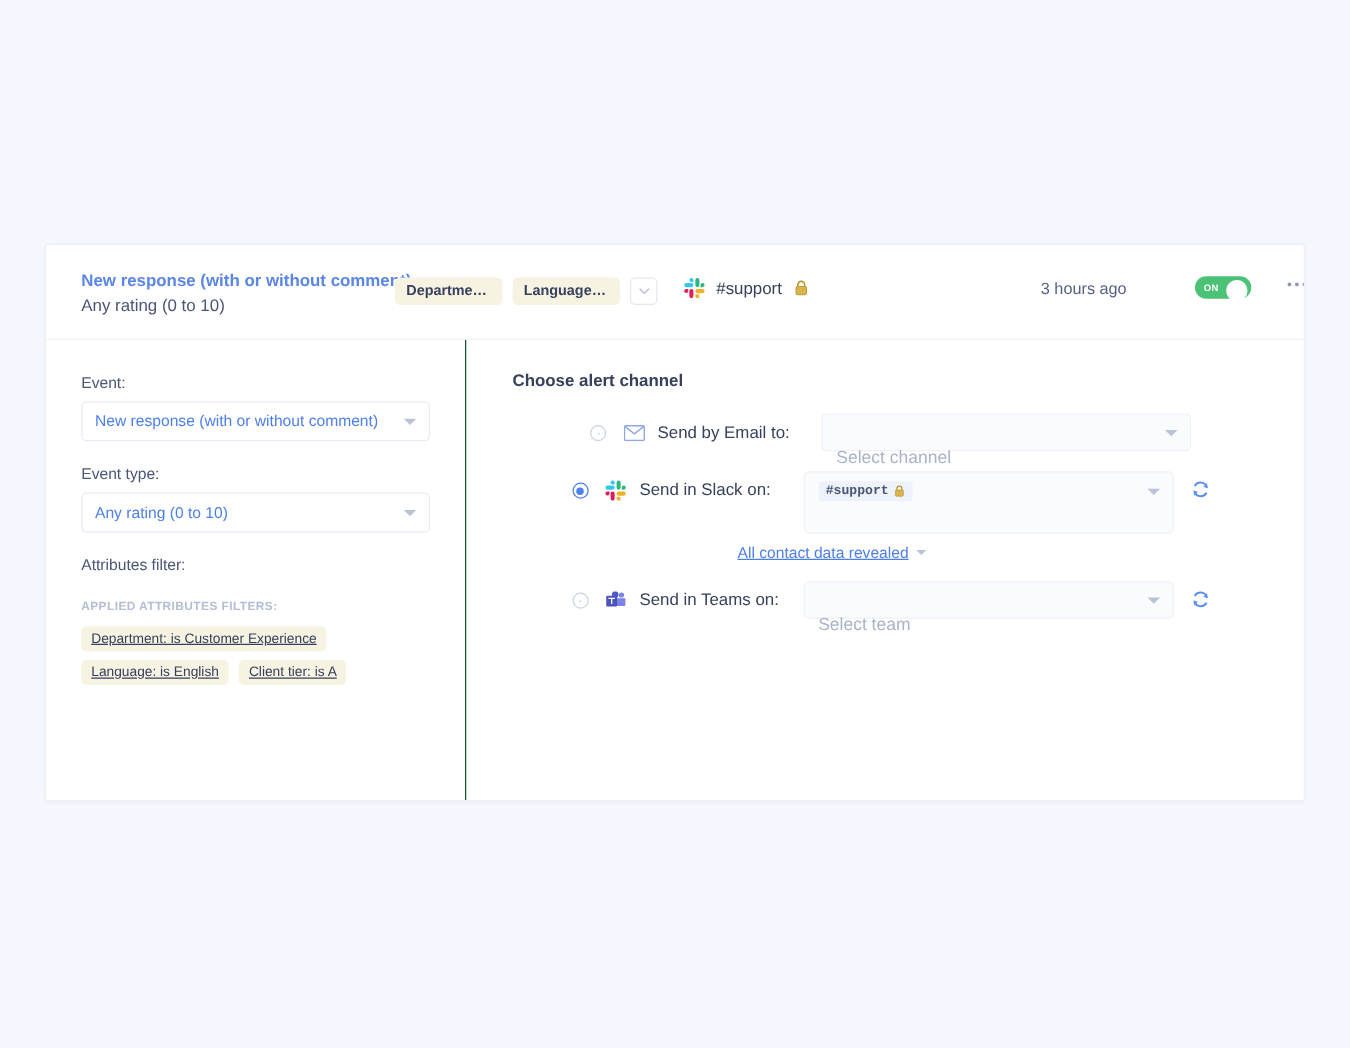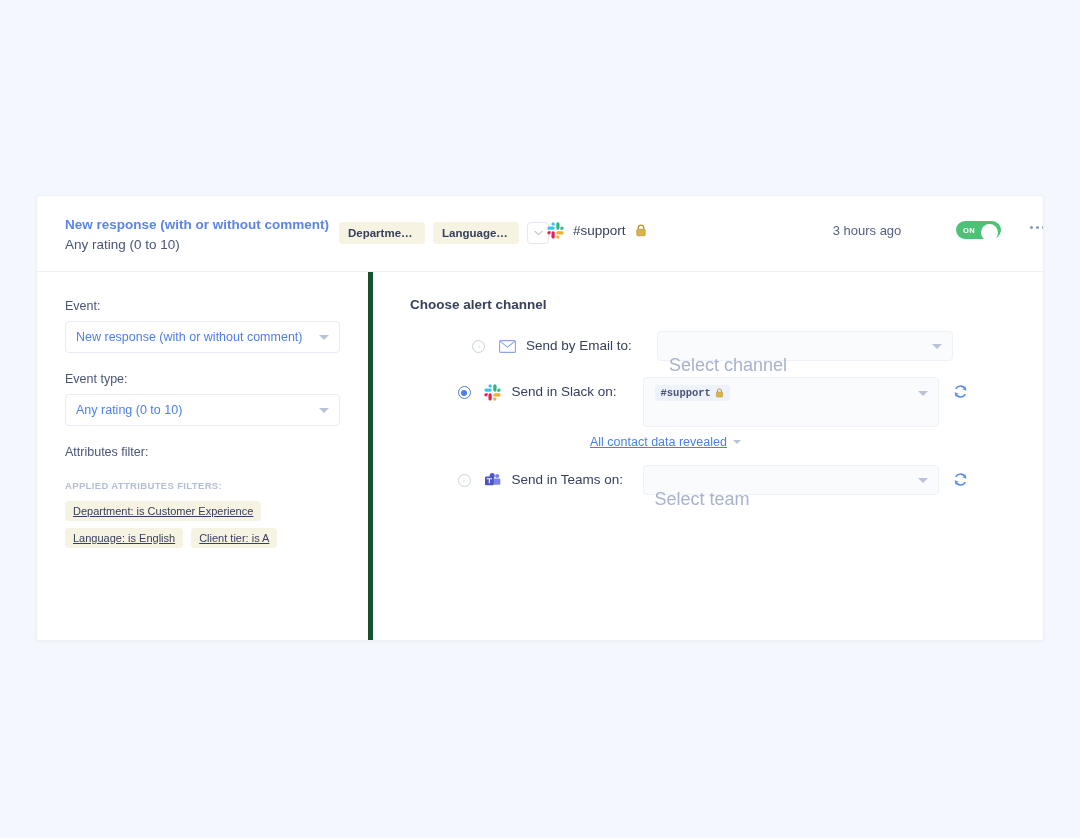--- a/index.html
+++ b/index.html
@@ -42,21 +42,21 @@
     font-weight: 600;
     white-space: nowrap;
   }
   .hdr-sub {
     font-size: 13.5px;
     color: #4a5578;
     white-space: nowrap;
   }
   .hdr-chips {
     position: absolute;
-    left: 302px;
+    left: 279px;
     top: 26px;
     display: flex;
     align-items: center;
     gap: 8px;
   }
   .hdr-chip {
     background: #f7f3e3;
     color: #37405c;
     font-size: 11.5px;
     font-weight: 600;
@@ -138,21 +138,21 @@
   }
   .hdr-dots i {
     width: 3px; height: 3px; border-radius: 50%;
     background: #8d98b8; display:block;
   }
 
   
   .card-body { display: flex; height: 369px; }
   .pane-left {
     width: 336px;
-    border-right: 5px solid #14532d;
+    border-right: 1px solid #14532d;
     padding: 27px 28px 0 28px;
   }
   .pane-right {
     flex: 1;
     padding: 25px 28px 0 37px;
     position: relative;
   }
 
   
   .field-label {
@@ -269,21 +269,21 @@
     border: 1px solid #eef1f7;
     border-radius: 4px;
     background: #fafbfd;
     height: 30px;
     display: flex;
     align-items: center;
     padding: 0 30px 0 11px;
   }
   .big-select.tall { height: 50px; align-items: flex-start; padding-top: 7px; }
   .big-select .ph {
-    font-size: 18px;
+    font-size: 14px;
     color: #a8b2cb;
     margin-top: 38px;
   }
   .chip-sel {
     display: inline-flex;
     align-items: center;
     gap: 4px;
     background: #eef2fb;
     border-radius: 3px;
     padding: 2px 6px;

